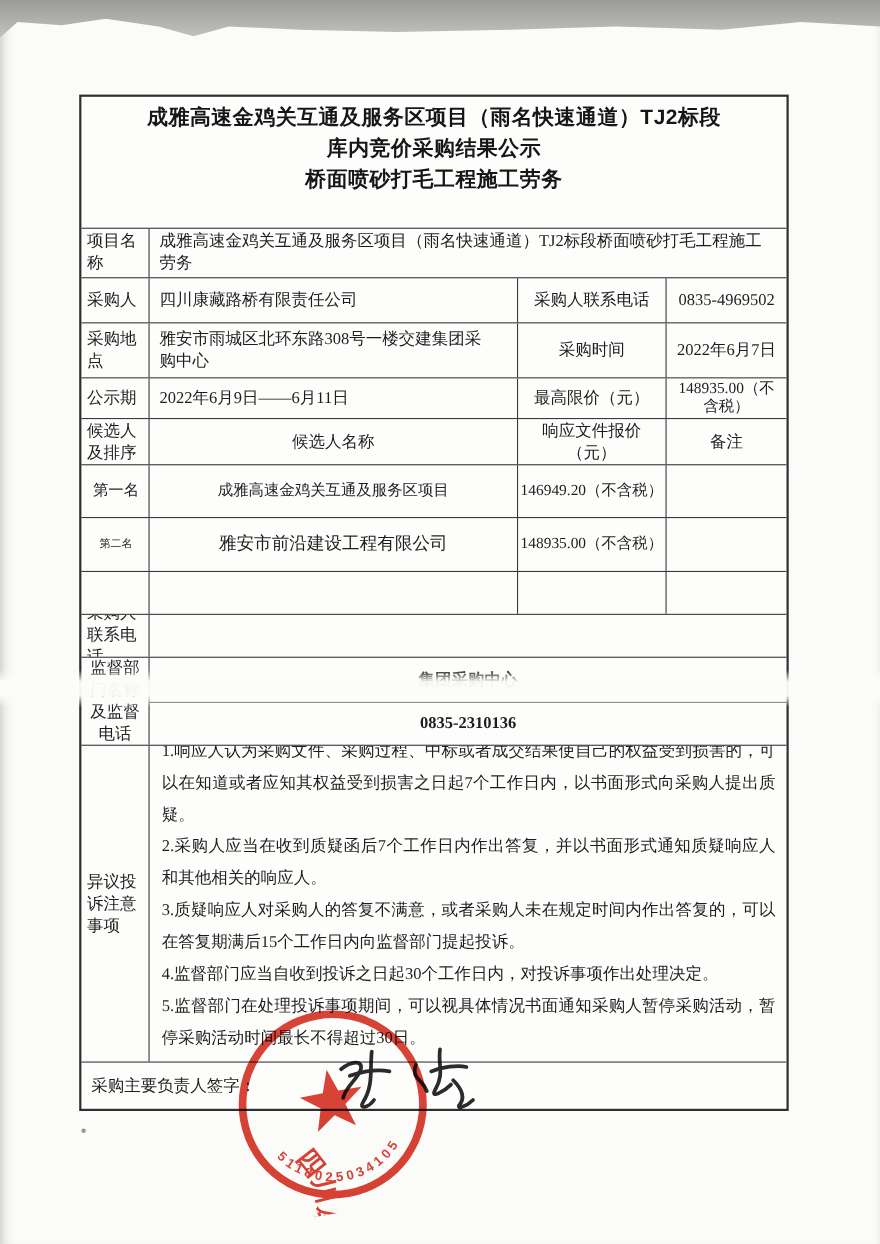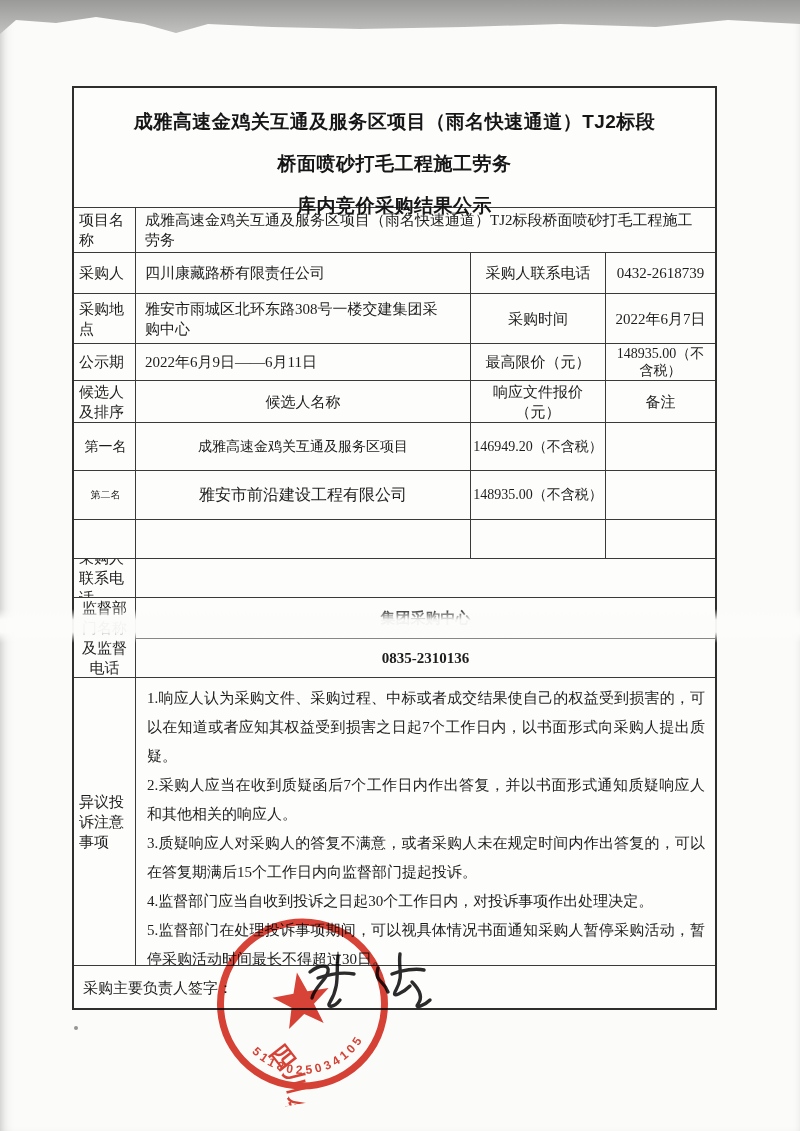--- a/index.html
+++ b/index.html
@@ -24,21 +24,21 @@
   .cell.fc{border-left:none;}
   .lab{width:61px;padding:2px 3px 2px 5px;flex:none;}
   .ctr{justify-content:center;text-align:center;}
   .lft{padding-left:9px;padding-right:18px;}
   .w2{width:335px;flex:none;}
   .w3{width:135px;flex:none;}
   .w4{flex:1;}
   .title-block{height:119px;display:flex;flex-direction:column;justify-content:center;
     text-align:center;padding-top:6px;box-sizing:border-box;}
   .title-line{font-family:"Liberation Sans","DejaVu Sans",sans-serif;font-weight:700;
-    font-size:19px;line-height:28px;letter-spacing:.5px;color:#161616;margin-top:14px;}
+    font-size:19px;line-height:28px;letter-spacing:.5px;color:#161616;}
   .sup-right{display:flex;flex-direction:column;flex:1;}
   .sup-sub{box-sizing:border-box;display:flex;align-items:center;justify-content:center;font-size:15px;font-weight:bold;}
   .obj-text{display:block;padding:6px 10px 6px 11px;font-size:15px;line-height:29px;text-align:justify;}
   .obj-text p{margin:0;}
   .sig-row{align-items:center;font-size:16px;}
   .white-band{
     position:absolute;left:0;top:609px;width:800px;height:34px;z-index:5;
     background:linear-gradient(to bottom,rgba(251,251,249,0) 0%,rgba(252,252,250,.96) 32%,rgba(252,252,250,.96) 68%,rgba(251,251,249,0) 100%);
     pointer-events:none;
   }
@@ -51,34 +51,34 @@
 </style>
 </head>
 <body>
 
 <div class="paper"></div>
 
 <div class="sheet">
 
   <div class="title-block row first" style="display:block">
     <div class="title-line">成雅高速金鸡关互通及服务区项目（雨名快速通道）TJ2标段</div>
+    <div class="title-line">库内竞价采购结果公示</div>
     <div class="title-line">桥面喷砂打毛工程施工劳务</div>
-    <div class="title-line">库内竞价采购结果公示</div>
   </div>
 
   <div class="row" style="height:45px">
     <div class="cell fc lab">项目名称</div>
     <div class="cell lft" style="flex:1">成雅高速金鸡关互通及服务区项目（雨名快速通道）TJ2标段桥面喷砂打毛工程施工劳务</div>
   </div>
 
   <div class="row" style="height:41px">
     <div class="cell fc lab">采购人</div>
     <div class="cell lft w2">四川康藏路桥有限责任公司</div>
     <div class="cell ctr w3">采购人联系电话</div>
-    <div class="cell ctr w4">0432-2618739</div>
+    <div class="cell ctr w4">0835-4969502</div>
   </div>
 
   <div class="row" style="height:50px">
     <div class="cell fc lab">采购地点</div>
     <div class="cell lft w2">雅安市雨城区北环东路308号一楼交建集团采购中心</div>
     <div class="cell ctr w3">采购时间</div>
     <div class="cell ctr w4">2022年6月7日</div>
   </div>
 
   <div class="row" style="height:37px">
@@ -122,21 +122,21 @@
   <div class="row" style="height:80px">
     <div class="cell fc lab ctr" style="text-align:center;padding:2px">监督部门名称及监督电话</div>
     <div class="sup-right" style="border-left:1.5px solid #3a3a3a">
       <div class="sup-sub" style="height:41px">集团采购中心</div>
       <div class="sup-sub" style="height:39px;border-top:1.5px solid #3a3a3a">0835-2310136</div>
     </div>
   </div>
 
   <div class="row" style="height:288px">
     <div class="cell fc lab">异议投诉注意事项</div>
-    <div class="cell" style="flex:1;align-items:flex-start">
+    <div class="cell" style="flex:1;align-items:flex-end">
       <div class="obj-text">
         <p>1.响应人认为采购文件、采购过程、中标或者成交结果使自己的权益受到损害的，可以在知道或者应知其权益受到损害之日起7个工作日内，以书面形式向采购人提出质疑。</p>
         <p>2.采购人应当在收到质疑函后7个工作日内作出答复，并以书面形式通知质疑响应人和其他相关的响应人。</p>
         <p>3.质疑响应人对采购人的答复不满意，或者采购人未在规定时间内作出答复的，可以在答复期满后15个工作日内向监督部门提起投诉。</p>
         <p>4.监督部门应当自收到投诉之日起30个工作日内，对投诉事项作出处理决定。</p>
         <p>5.监督部门在处理投诉事项期间，可以视具体情况书面通知采购人暂停采购活动，暂停采购活动时间最长不得超过30日。</p>
       </div>
     </div>
   </div>
 

